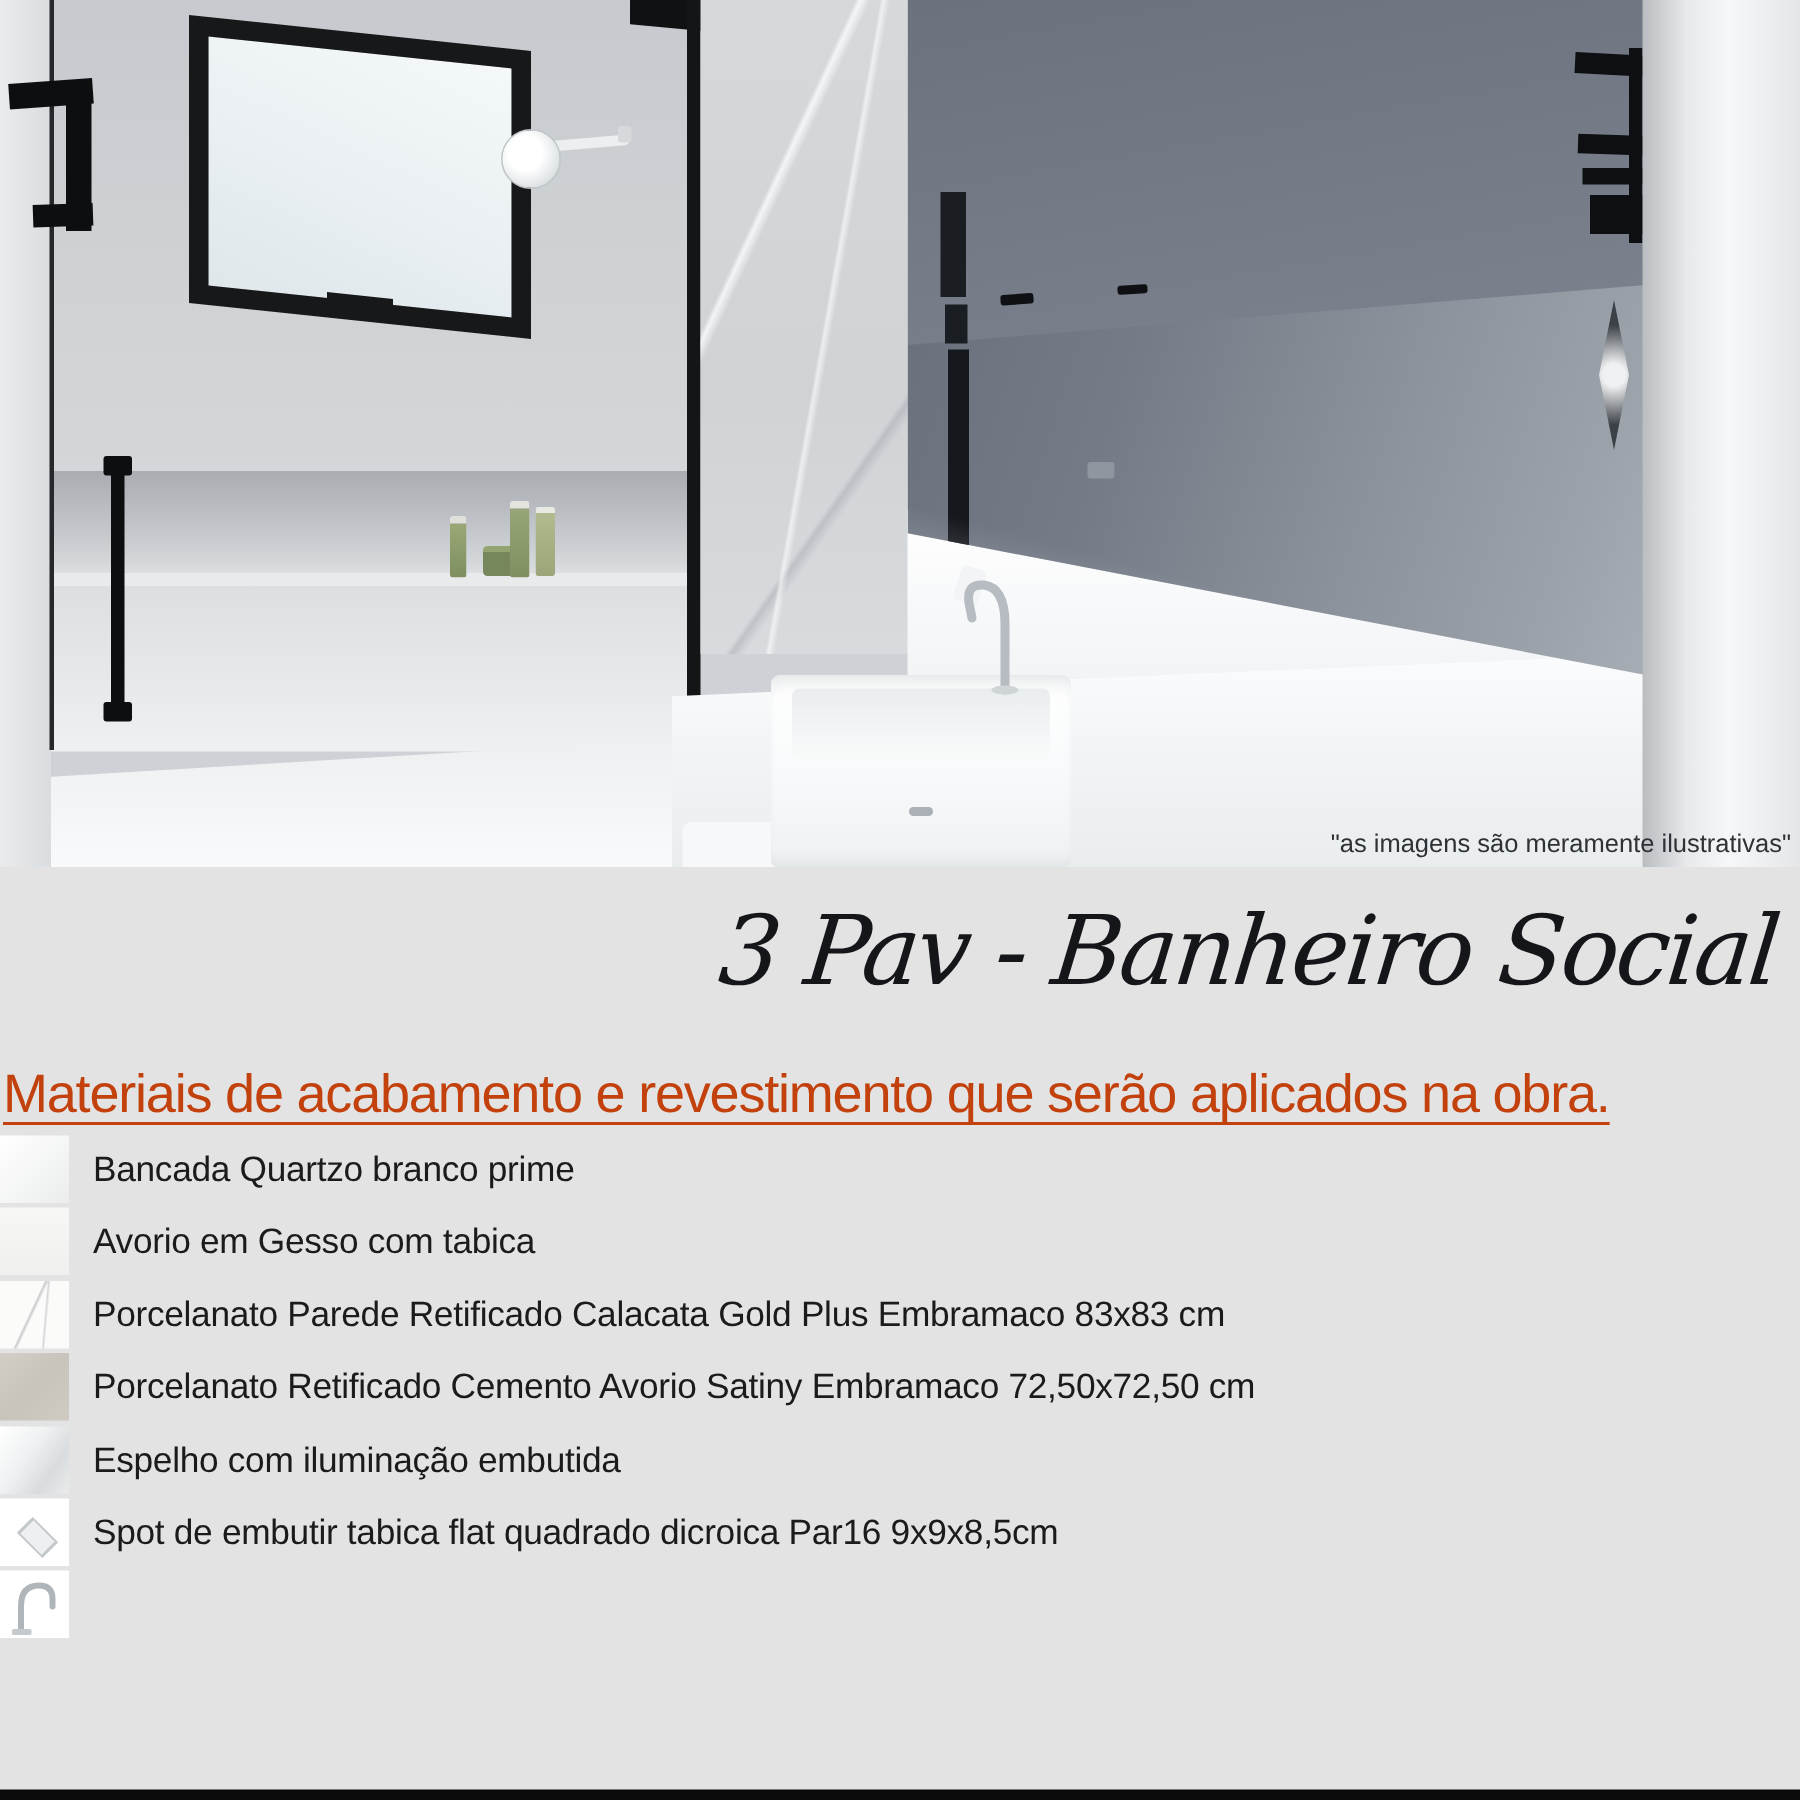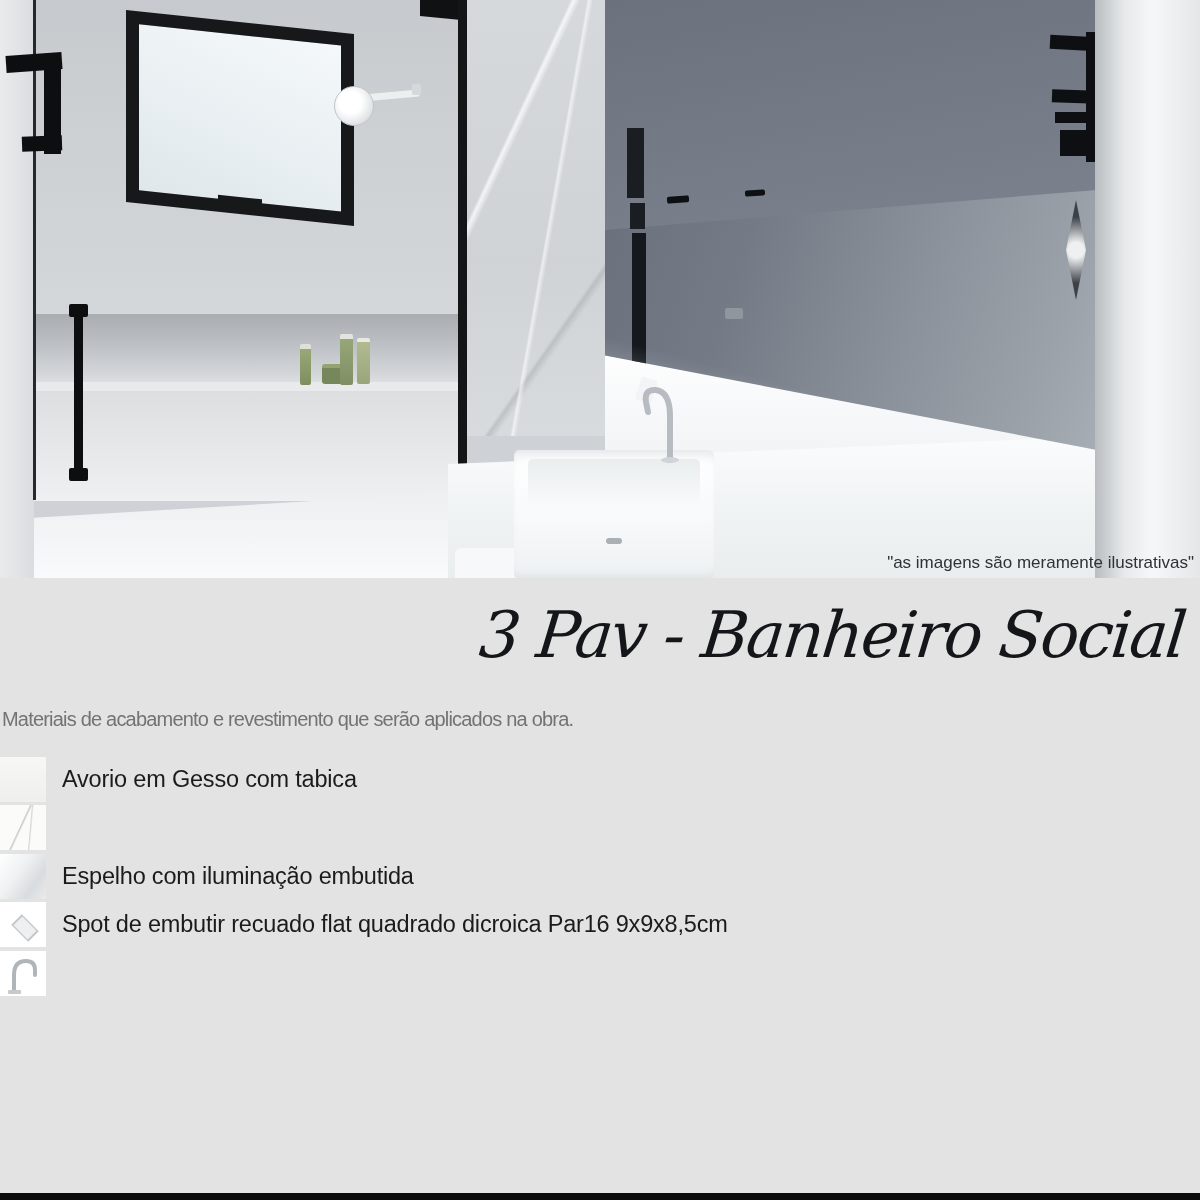--- a/index.html
+++ b/index.html
@@ -100,22 +100,22 @@
       background:linear-gradient(180deg,#e9edee,#f9fbfb);}
   .sink-hole{position:absolute;left:92px;top:88px;width:16px;height:6px;background:#aab0b5;border-radius:3px;}
   .faucet-svg{left:628px;top:372px;width:70px;height:92px;}
 
   .disclaimer{right:6px;bottom:5px;font-size:17px;color:#2e3236;}
 
   
   .script-title{position:absolute;top:598px;right:15px;font-family:"DejaVu Serif",serif;
       font-style:italic;font-weight:400;font-size:64px;letter-spacing:-2px;color:#14161a;
       transform:skewX(-6deg);white-space:nowrap;}
-  .heading{position:absolute;top:708px;left:2px;font-size:20px;letter-spacing:-0.8px;color:#737373;
-      text-decoration-thickness:2px;text-underline-offset:7px;white-space:nowrap;}
+  .heading{position:absolute;top:708px;left:2px;font-size:36px;letter-spacing:-0.8px;color:#c2410c;
+      text-decoration:underline;text-decoration-thickness:2px;text-underline-offset:7px;white-space:nowrap;}
 
   .materials{position:absolute;left:0;top:757px;width:1150px;display:flex;flex-direction:column;gap:3.4px;}
   .mrow{display:flex;align-items:center;height:45px;}
   .thumb{width:46px;height:45px;flex:0 0 46px;background:#fff;position:relative;overflow:hidden;}
   .mlabel{margin-left:16px;font-size:23.5px;letter-spacing:-0.2px;color:#1b1b1b;white-space:nowrap;}
 
   .t-quartz{background:linear-gradient(135deg,#ffffff 0%,#f3f4f4 60%,#ebecec 100%);}
   .t-gesso{background:linear-gradient(180deg,#f7f7f6,#efefed);}
   .t-calacata{background:
       linear-gradient(115deg,transparent 44%,rgba(165,170,173,.6) 46%,transparent 49%),
@@ -209,35 +209,44 @@
     </svg>
 
     <div class="abs disclaimer">"as imagens são meramente ilustrativas"</div>
   </div>
 
   <div class="script-title">3 Pav - Banheiro Social</div>
   <div class="heading">Materiais de acabamento e revestimento que serão aplicados na obra.</div>
 
   <div class="materials">
     <div class="mrow">
+      <div class="thumb t-quartz"></div>
+      <div class="mlabel">Bancada Quartzo branco prime</div>
+    </div>
+    <div class="mrow">
       <div class="thumb t-gesso"></div>
       <div class="mlabel">Avorio em Gesso com tabica</div>
     </div>
     <div class="mrow">
       <div class="thumb t-calacata"></div>
+      <div class="mlabel">Porcelanato Parede Retificado Calacata Gold Plus Embramaco 83x83 cm</div>
+    </div>
+    <div class="mrow">
+      <div class="thumb t-cemento"></div>
+      <div class="mlabel">Porcelanato Retificado Cemento Avorio Satiny Embramaco 72,50x72,50 cm</div>
     </div>
     <div class="mrow">
       <div class="thumb t-mirror"></div>
       <div class="mlabel">Espelho com iluminação embutida</div>
     </div>
     <div class="mrow">
       <div class="thumb t-spot">
           <span></span>
         </div>
-      <div class="mlabel">Spot de embutir recuado flat quadrado dicroica Par16  9x9x8,5cm</div>
+      <div class="mlabel">Spot de embutir tabica flat quadrado dicroica Par16  9x9x8,5cm</div>
     </div>
     <div class="mrow">
       <div class="thumb">
         <svg viewBox="0 0 46 45" width="46" height="45">
           <path d="M14 40 V24 Q14 10 26 10 q9 0 9 9 v5" fill="none" stroke="#b0b5ba" stroke-width="4" stroke-linecap="round"></path>
           <rect x="8" y="39" width="13" height="4" rx="1" fill="#c5cacd"></rect>
         </svg>
       </div>
     </div>
   </div>

